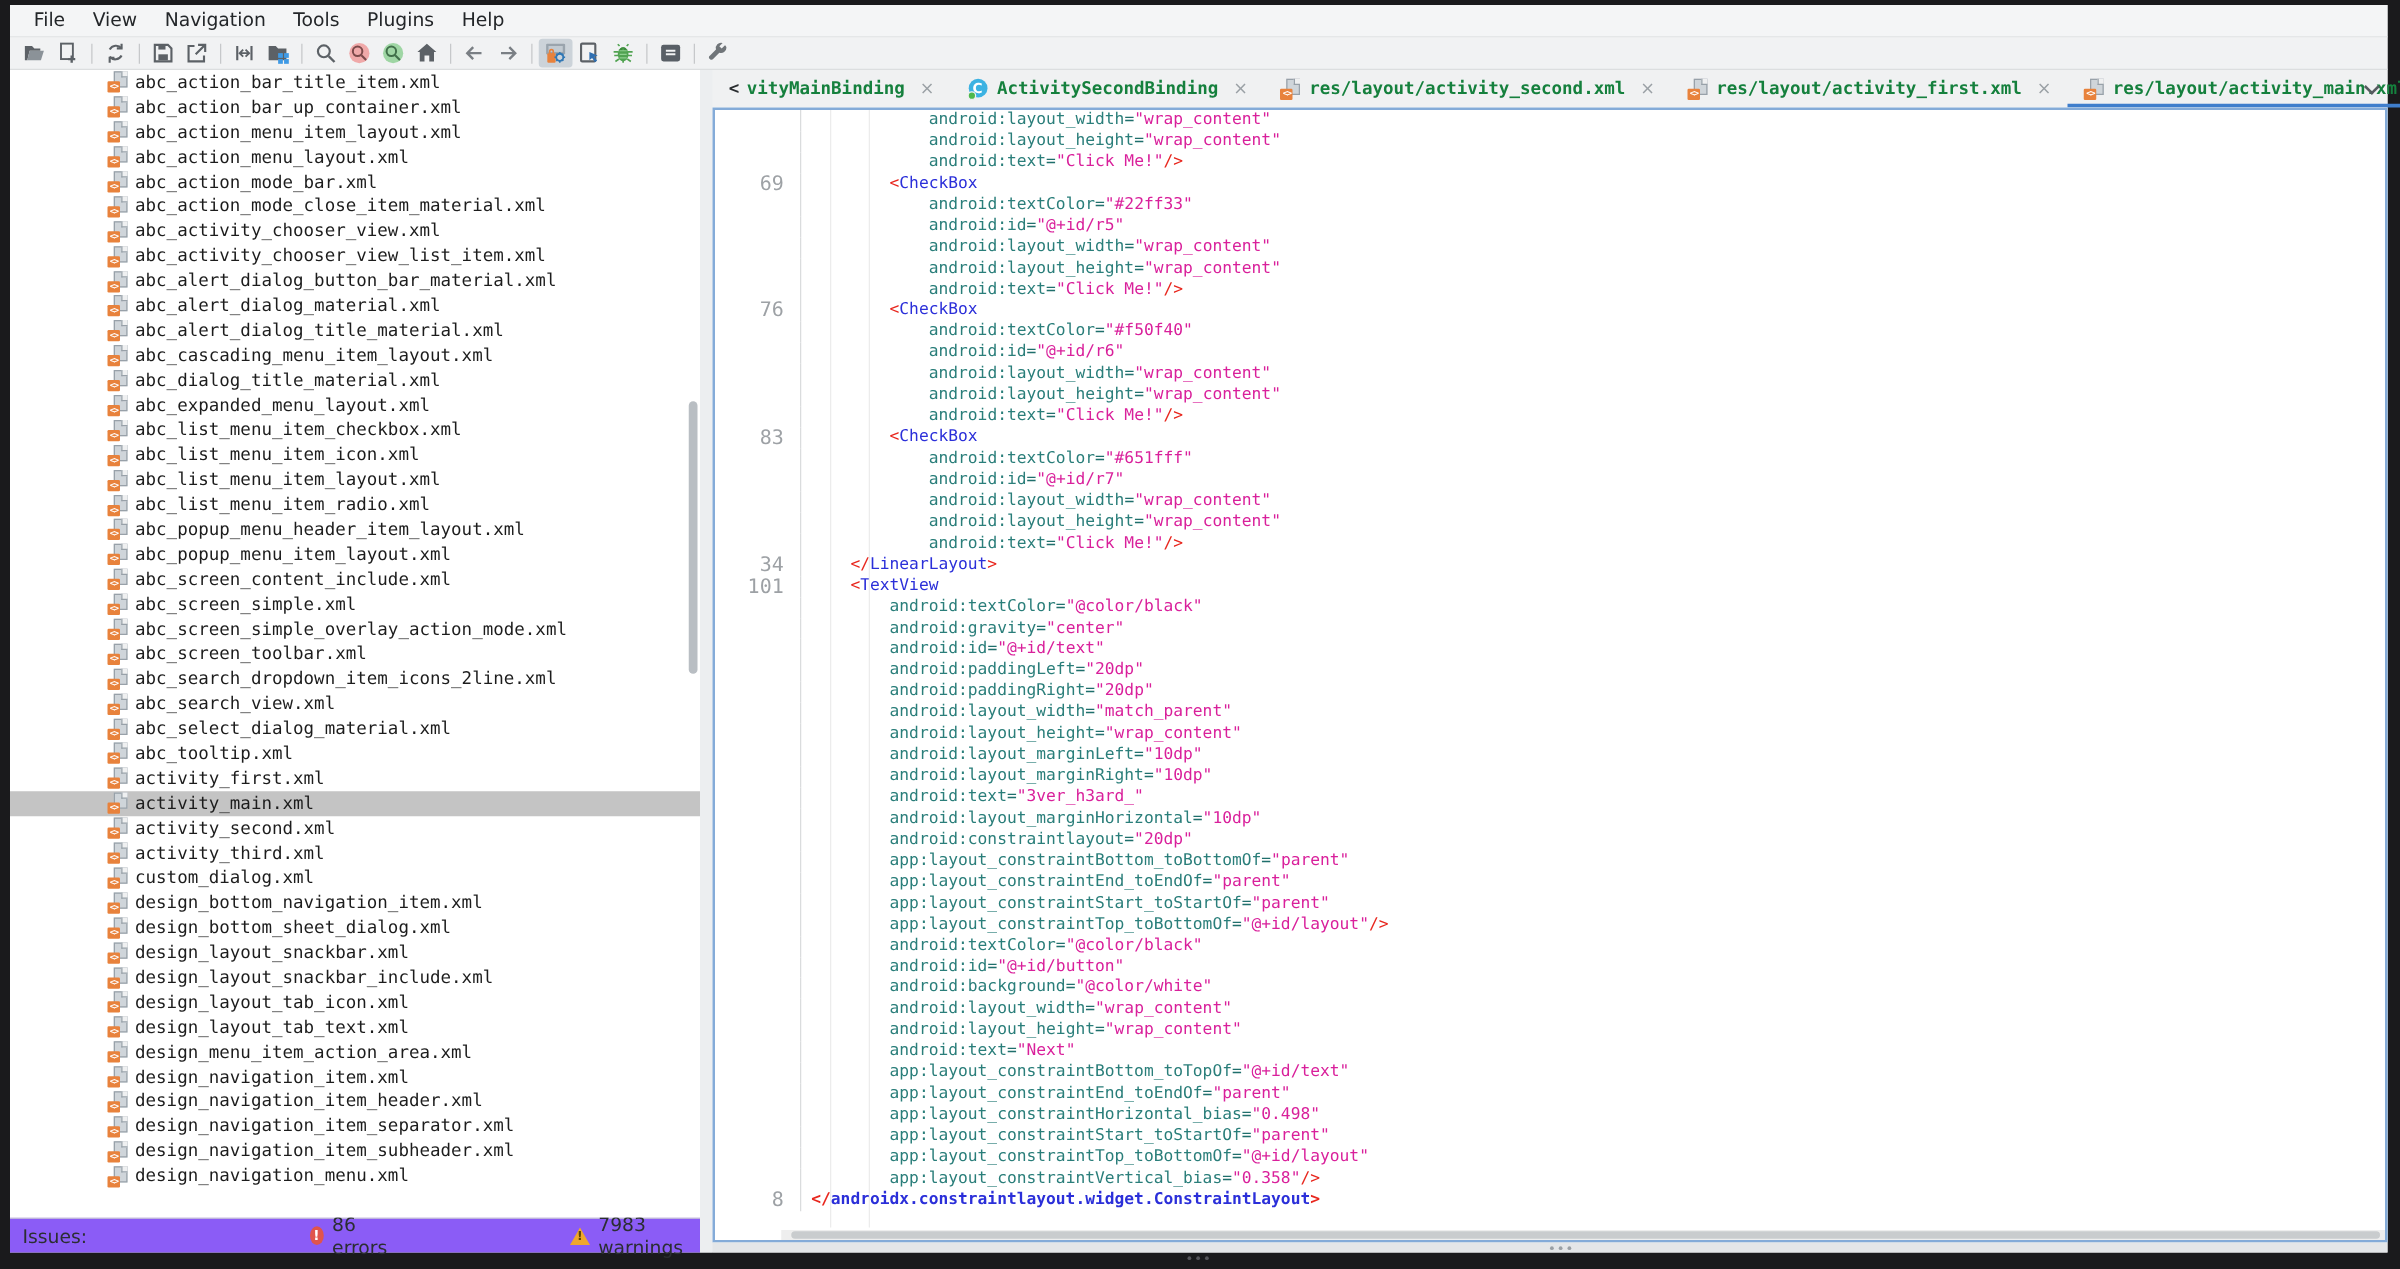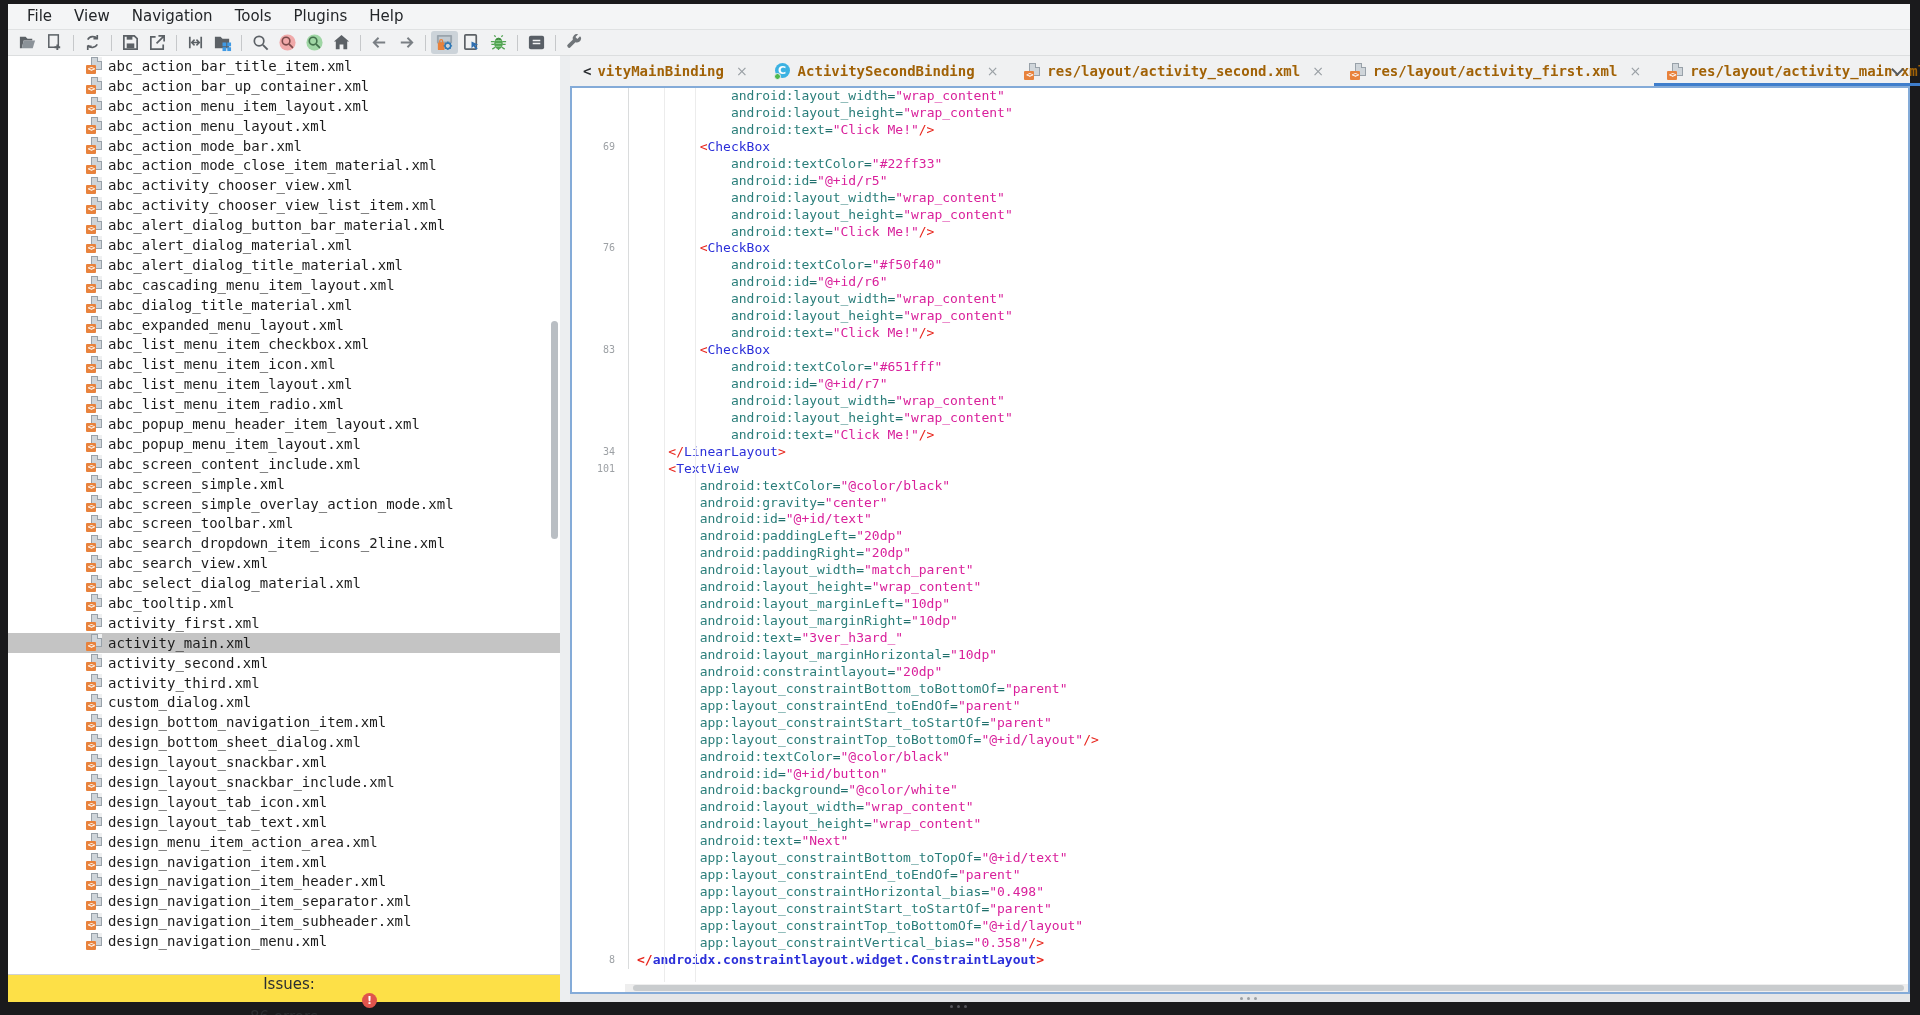--- a/index.html
+++ b/index.html
@@ -43,58 +43,58 @@
   .fico .fpage { position:absolute; right:0; top:0; width:11px; height:13px; background:#cfd5da;
           border:1px solid #98a1a9; }
   .fico .fpage::before { content:""; position:absolute; right:-1px; top:-1px; width:4px; height:4px;
           background:#eff0f1; border-left:1px solid #98a1a9; border-bottom:1px solid #98a1a9; }
   .fico .fbadge { position:absolute; left:0; bottom:0; width:10px; height:9px; background:#e8823c;
           border-radius:1px; color:#fff; font-size:7px; line-height:9px; text-align:center;
           font-family:"DejaVu Sans Mono", monospace; font-weight:bold; letter-spacing:-1px; }
   #tree-scrollbar { position:absolute; right:2px; top:265px; width:7px; height:218px;
           background:#b9bec3; border-radius:4px; }
 
-  #statusbar { height:28px; background:#fde047; border-top:1px solid #cfd1d3;
-          display:flex; align-items:center; font-size:15px; color:#2b2e31;flex-direction:column; }
+  #statusbar { height:28px; background:#8b5cf6; border-top:1px solid #cfd1d3;
+          display:flex; align-items:center; font-size:15px; color:#2b2e31; }
   #statusbar .lbl { margin-left:10px; }
   .err-ico { width:15px; height:15px; border-radius:50%; background:#e0544c; color:#fff;
           font-size:11px; font-weight:bold; text-align:center; line-height:15px; margin-left:178px; margin-right:7px; }
   .warn-ico { width:0; height:0; border-left:8px solid transparent; border-right:8px solid transparent;
           border-bottom:14px solid #f0a72c; position:relative; margin-left:140px; margin-right:7px; }
   .warn-ico::after { content:"!"; position:absolute; left:-2px; top:2px; font-size:10px; font-weight:bold; color:#5f4500; }
 
   #dock-gap { width:10px; background:#eceef0; }
 
   
   #editorcol { flex:1; display:flex; flex-direction:column; min-width:0; }
   #tabbar { height:30px; background:#f0f1f2; display:flex; align-items:stretch; position:relative; }
   .tab { display:flex; align-items:center; padding:0 13px; position:relative; white-space:nowrap; }
-  .tab .tlabel { font-family:"DejaVu Sans Mono", monospace; font-weight:bold; font-size:14px; color:#a16207; }
+  .tab .tlabel { font-family:"DejaVu Sans Mono", monospace; font-weight:bold; font-size:14px; color:#15803d; }
   .tab .tclose { margin-left:12px; color:#9aa0a5; font-size:14px; line-height:14px; }
   .tab.active::after { content:""; position:absolute; left:0; right:0; bottom:0; height:3px; background:#3f7ecc; }
   .tab .scroll-ind { font-family:"DejaVu Sans Mono", monospace; font-weight:bold; font-size:14px; color:#2a2d30; margin-right:6px; }
   .tab .fico, .tab .bico { margin-right:7px; }
   .bico { position:relative; width:17px; height:17px; flex:none; }
   .bico .bc { position:absolute; left:1px; top:0; width:15px; height:15px; border-radius:50%;
           background:#3cb2e2; color:#fff; font-size:11px; font-weight:bold; text-align:center; line-height:15px;
           font-family:"DejaVu Sans", sans-serif; }
   .bico .bdot { position:absolute; left:0; bottom:0; width:7px; height:7px; border-radius:50%;
           background:#4db84d; border:1px solid #f0f1f2; }
   #tab-dropdown { position:absolute; right:8px; top:0; bottom:0; display:flex; align-items:center; }
   #tab-dropdown .chev { width:9px; height:9px; border-left:2px solid #565b60; border-bottom:2px solid #565b60;
           transform:rotate(-45deg); margin-top:-4px; }
 
   
   #editorpanel { flex:1; border:2px solid #84abd8; background:#ffffff; position:relative; overflow:hidden;
           display:flex; flex-direction:column; }
   #code-scroll { flex:1; overflow:hidden; position:relative; }
   .crow { display:flex; height:16.95px; line-height:16.95px; white-space:pre;
           font-family:"DejaVu Sans Mono", monospace; font-size:13px; }
-  .crow .gut { width:57px; flex:none; text-align:right; padding-right:13px; color:#9da1a5;
-          font-size:10px; border-right:1px solid #dadcdd; }
+  .crow .gut { width:69px; flex:none; text-align:right; padding-right:13px; color:#9da1a5;
+          font-size:16px; border-right:1px solid #dadcdd; }
   .crow .cline { padding-left:8px; color:#1a1a1a; }
   .tok-br  { color:#e8261d; }
   .tok-tag { color:#2b2fd9;text-align:right; }
   .tok-attr{ color:#2a7e7a; }
   .tok-eq  { color:#1f6f6c; }
   .tok-val { color:#d9209b; }
   #indent-guides .ig { position:absolute; top:0; bottom:10px; width:1px; background:#ececec; }
   #hscroll { position:absolute; left:53px; right:0; bottom:0; height:8px; background:#eeeeee; }
   #hscroll .thumb { position:absolute; left:8px; right:4px; top:1px; height:6px; background:#c9ccce; border-radius:3px; }
 

